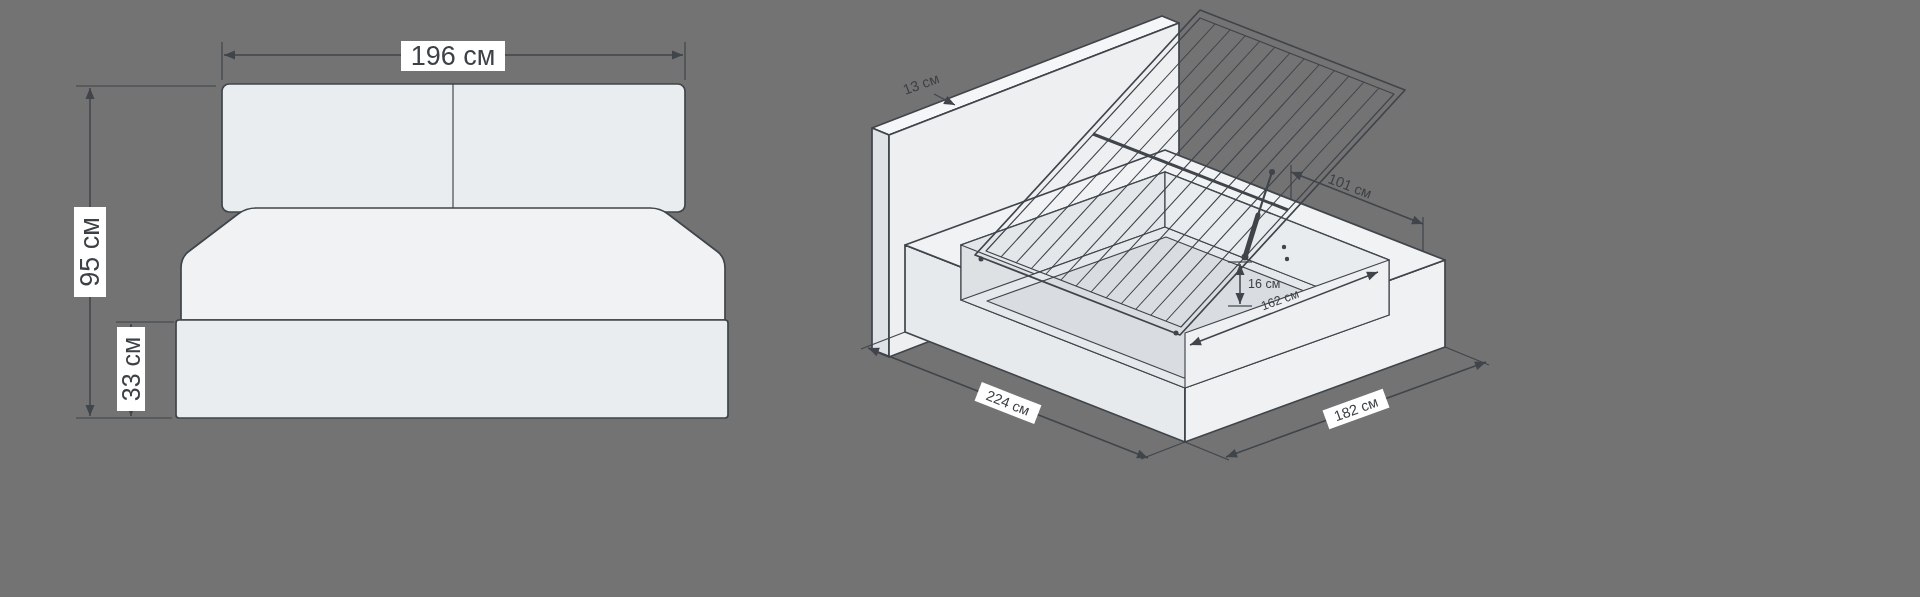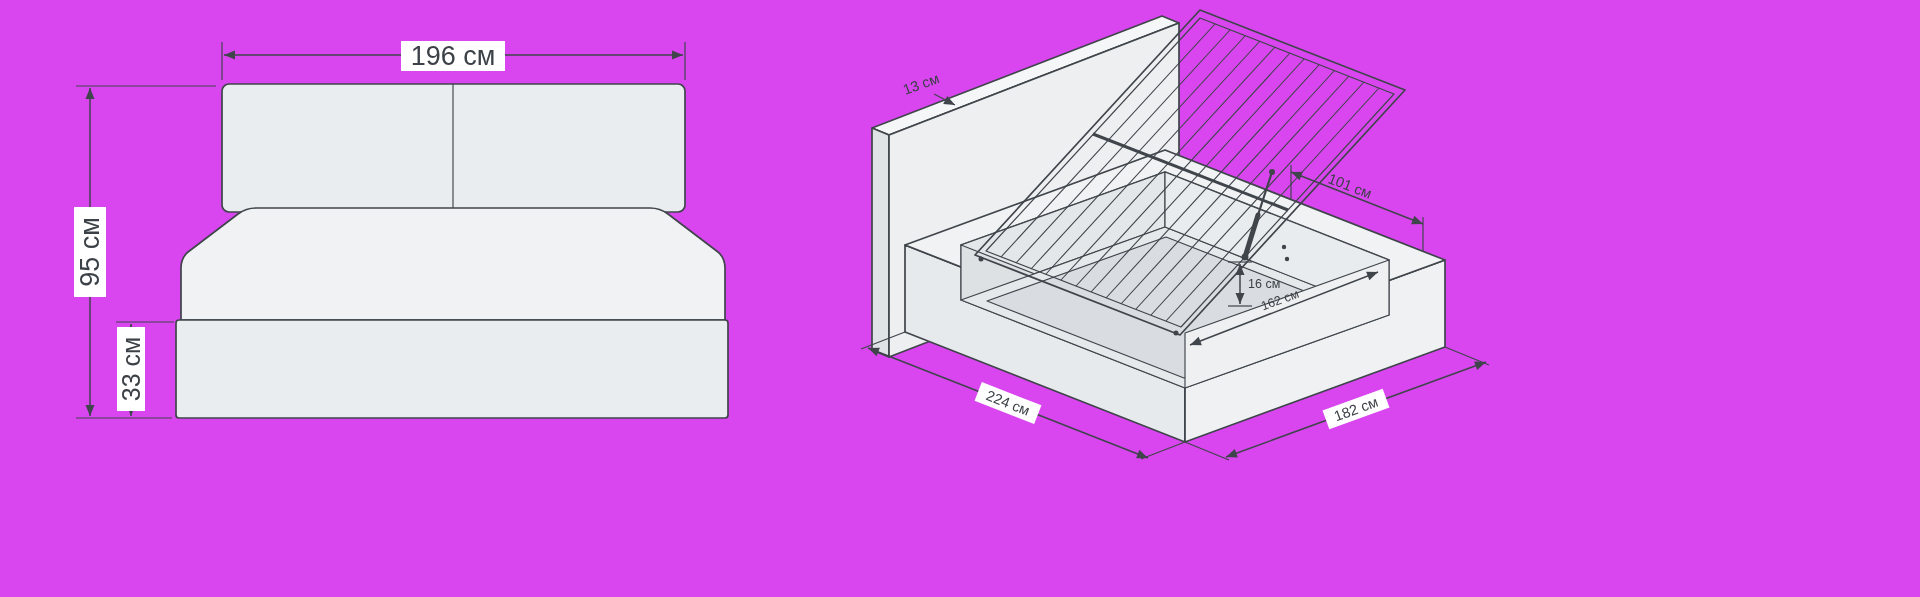--- a/index.html
+++ b/index.html
@@ -1,19 +1,19 @@
 <!DOCTYPE html>
 <html><head>
 <meta charset="utf-8">
 <style>
   html,body{margin:0;padding:0;background:#ffffff;}
   .canvas{
     position:relative;
     width:1920px;height:597px;
-    background:#d946ef;
+    background:#737373;
     overflow:hidden;
     font-family:"Liberation Sans", sans-serif;
   }
   svg{display:block;}
   text{
     font-family:"Liberation Sans", sans-serif;
     fill:#3b4146;
   }
   .shape{stroke:#3f454b;stroke-width:1.7;stroke-linejoin:round;stroke-linecap:round;}
   .thin{stroke-width:1.15;}

